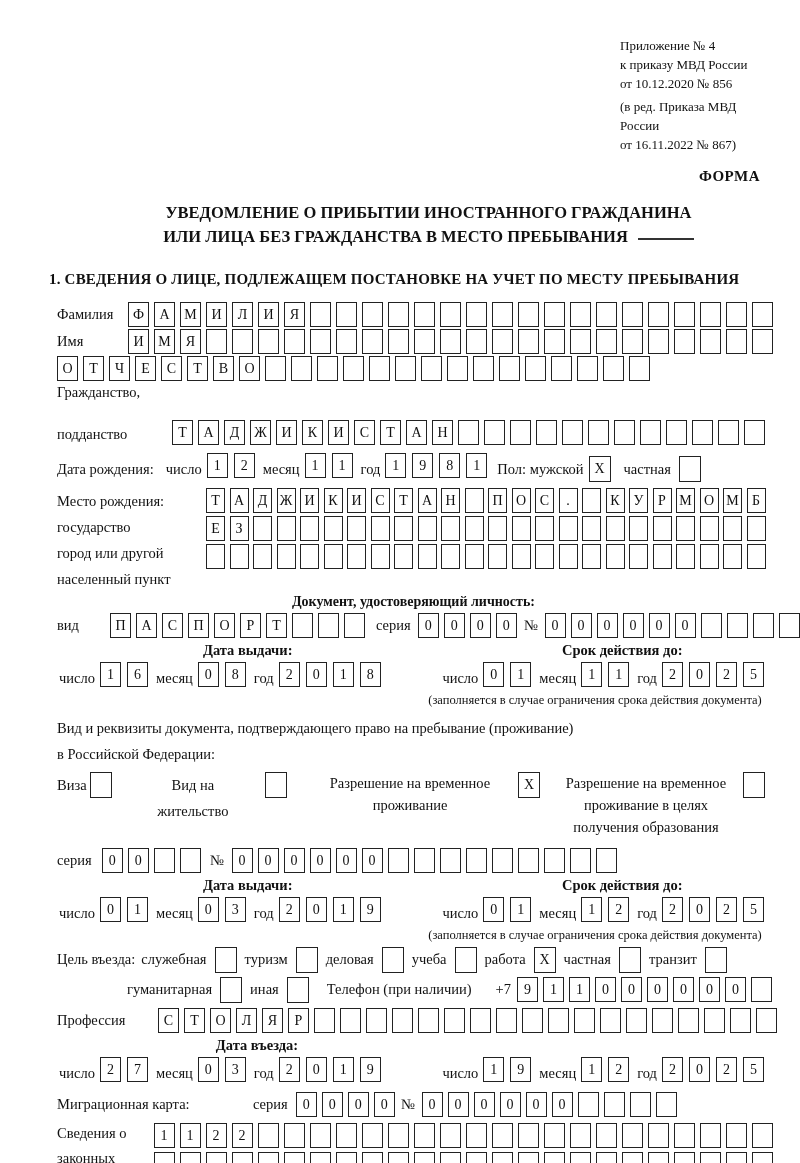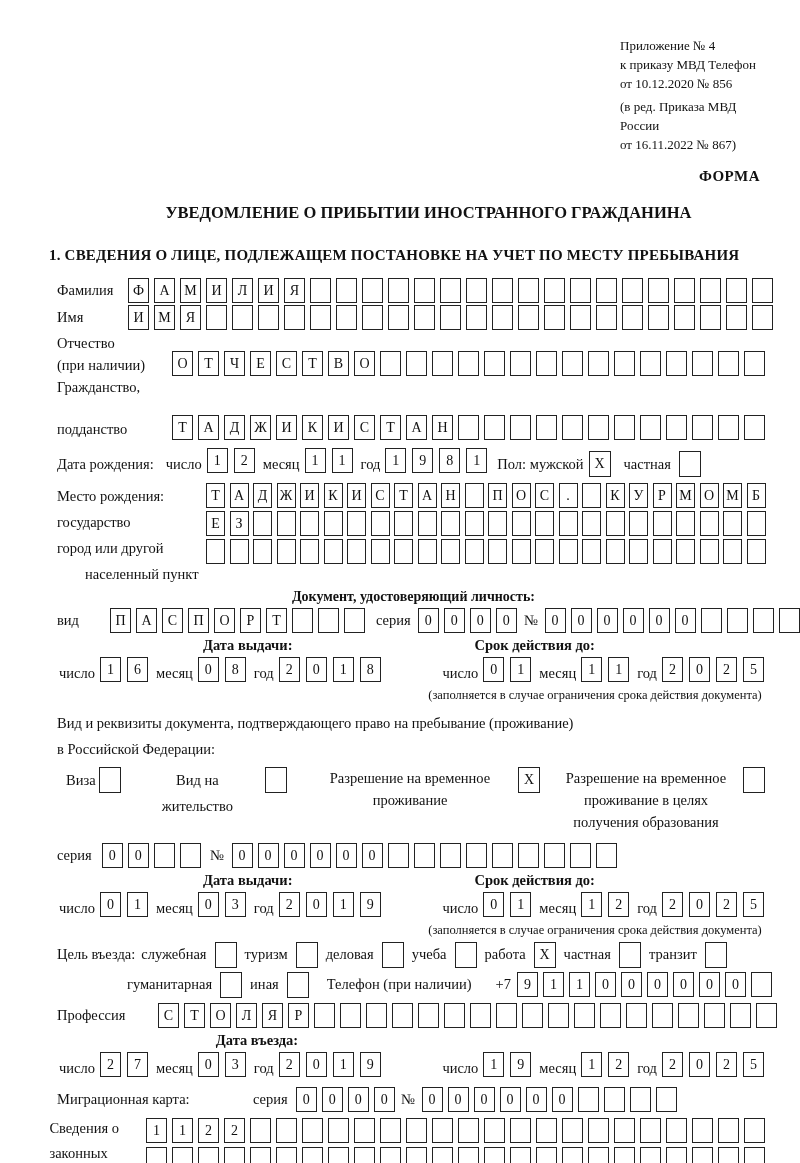--- a/index.html
+++ b/index.html
@@ -24,53 +24,56 @@
     width:21px;height:25px;border:1.6px solid #222;margin-right:5px;
     font-size:14px;background:#fff;flex-shrink:0;
   }
   .tight .cell{width:19px;margin-right:4.5px;}
   .w70{width:71px;} .w131{width:131px;} .w124{width:124px;gap:20px;} .w151{width:151px;} .w101{width:101px;}
   .dlabel{font-size:14.5px;line-height:25px;margin:4px 5px 0 2px;}
   .dcell{margin-right:6px;}
   .dgroup{display:flex;align-items:flex-start;}
   .dheaders{display:flex;font-size:14.5px;font-weight:bold;margin-top:4px;gap:36px;}
   .dh-left{width:400px;text-align:center;}
-  .dh-right{width:310px;}
+  .dh-right{width:310px;text-align:center;}
   .drow{display:flex;margin-top:3px;}
   .dg-left{width:400px;}
   .note{font-size:12.5px;margin:2px 0 8px 318px;width:440px;text-align:center;}
   .intro{font-size:14.5px;line-height:24px;margin-top:4px;font-family:Liberation Serif, serif;}
   .cbox{width:22px;height:26px;}
   .opt{display:flex;align-items:flex-start;}
   .optlbl{font-size:14.5px;line-height:22px;text-align:center;}
-  .res-opts{display:flex;margin-top:6px;margin-bottom:10px;margin-left:9px;}
+  .res-opts{display:flex;margin-top:6px;margin-bottom:10px;}
   .goal-row{display:flex;align-items:flex-start;margin-top:4px;}
   .goal-row .lbl{margin-right:6px;}
   .goal-row .cbox{margin-right:8px;margin-left:2px;}
-  .hang{display:flex;justify-content:flex-end;}
+  .hang{display:flex;}
   .hang .labcol{display:flex;flex-direction:column;}
   .stack .cells{margin-bottom:3px;}
 </style>
 </head>
 <body>
 
 <div class="page">
 
   <div class="hdr-block">
     <div>Приложение № 4</div>
-    <div>к приказу МВД Телефон</div>
+    <div>к приказу МВД России</div>
     <div>от 10.12.2020 № 856</div>
     <div class="ed">(в ред. Приказа МВД России</div>
     <div>от 16.11.2022 № 867)</div>
   </div>
 
   <div class="form-label">ФОРМА</div>
 
   <div class="title">
     <div>УВЕДОМЛЕНИЕ О ПРИБЫТИИ ИНОСТРАННОГО ГРАЖДАНИНА</div>
+    <div>
+      <span>ИЛИ ЛИЦА БЕЗ ГРАЖДАНСТВА В МЕСТО ПРЕБЫВАНИЯ</span><span class="uline"></span>
+    </div>
   </div>
 
   <div class="sect-head">1. СВЕДЕНИЯ О ЛИЦЕ, ПОДЛЕЖАЩЕМ ПОСТАНОВКЕ НА УЧЕТ ПО МЕСТУ ПРЕБЫВАНИЯ</div>
 
   <div class="row">
     <span class="lbl w70">Фамилия</span>
     <span class="cells">
         <span class="cell">Ф</span>
         <span class="cell">А</span>
         <span class="cell">М</span>
@@ -124,24 +127,20 @@
         <span class="cell"></span>
         <span class="cell"></span>
         <span class="cell"></span>
         <span class="cell"></span>
         <span class="cell"></span>
         <span class="cell"></span>
       </span>
   </div>
 
   <div class="row" style="margin-bottom:0;">
-    <span class="labcol w131" style="display:flex;flex-direction:column;">
-      <span class="lbl2">Отчество</span>
-      <span class="lbl2">(при наличии)</span>
-    </span>
     <span class="cells">
         <span class="cell">О</span>
         <span class="cell">Т</span>
         <span class="cell">Ч</span>
         <span class="cell">Е</span>
         <span class="cell">С</span>
         <span class="cell">Т</span>
         <span class="cell">В</span>
         <span class="cell">О</span>
         <span class="cell"></span>
@@ -213,21 +212,21 @@
     <span class="cell cbox">X</span>
     <span class="lbl" style="margin-left:8px;margin-right:8px;">частная</span>
     <span class="cell cbox"></span>
   </div>
 
   <div class="hang">
     <span class="labcol w151">
       <span class="lbl2" style="line-height:26px;">Место рождения:</span>
       <span class="lbl2" style="line-height:26px;">государство</span>
       <span class="lbl2" style="line-height:26px;">город или другой</span>
-      <span class="lbl2" style="line-height:26px;margin-left:28px;">населенный пункт</span>
+      <span class="lbl2" style="line-height:26px;">населенный пункт</span>
     </span>
     <span class="stack tight">
       <span class="cells">
           <span class="cell">Т</span>
           <span class="cell">А</span>
           <span class="cell">Д</span>
           <span class="cell">Ж</span>
           <span class="cell">И</span>
           <span class="cell">К</span>
           <span class="cell">И</span>

